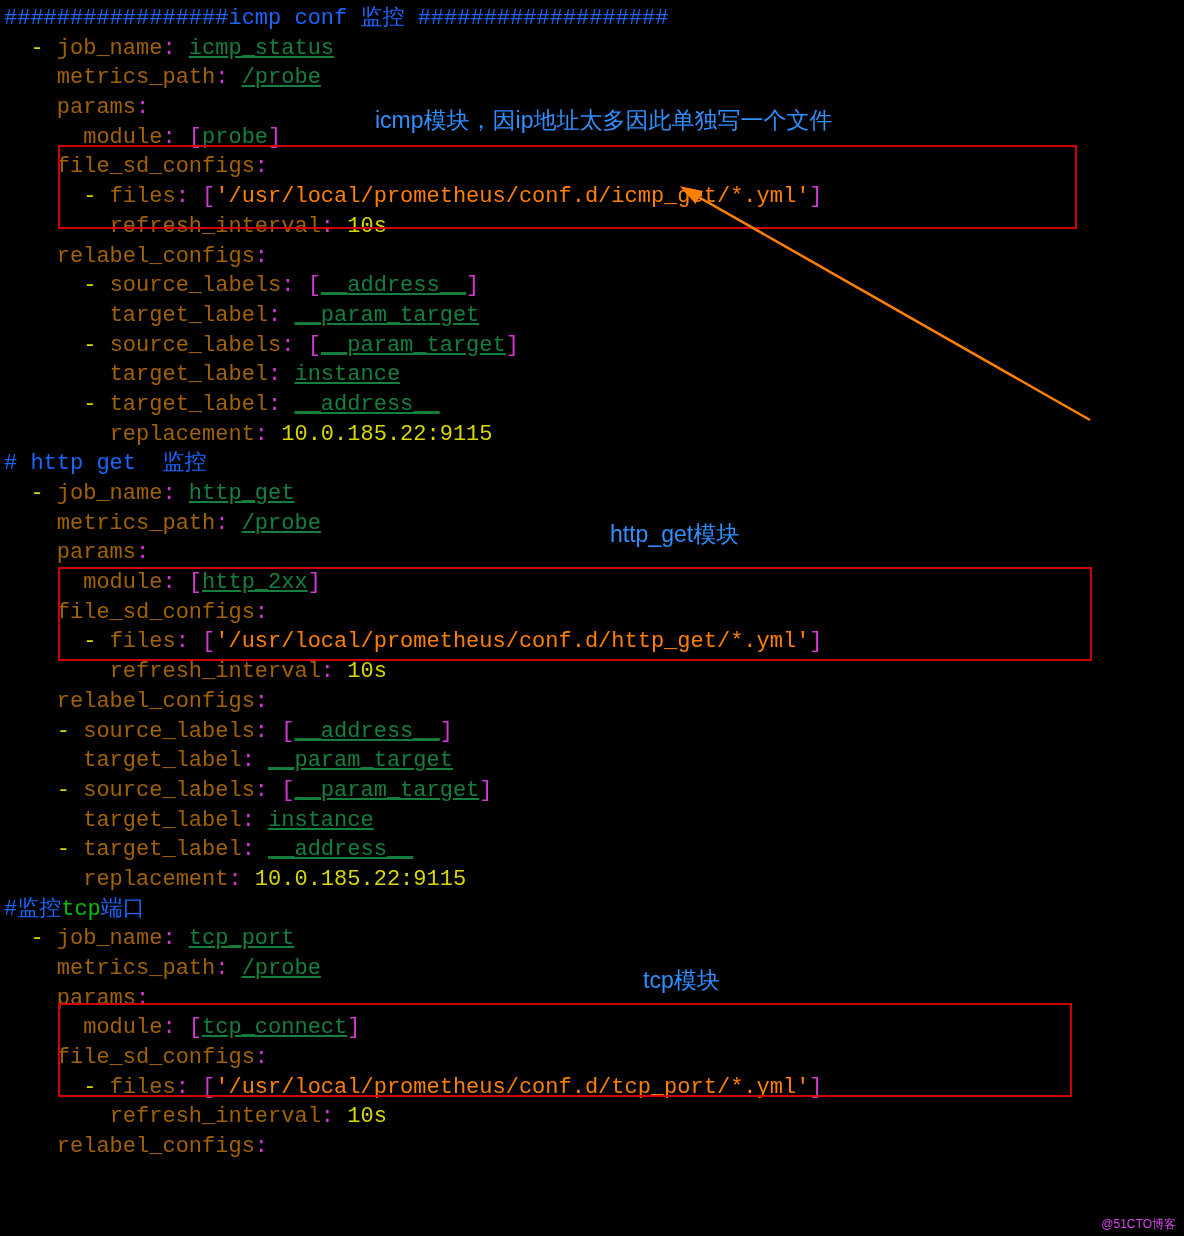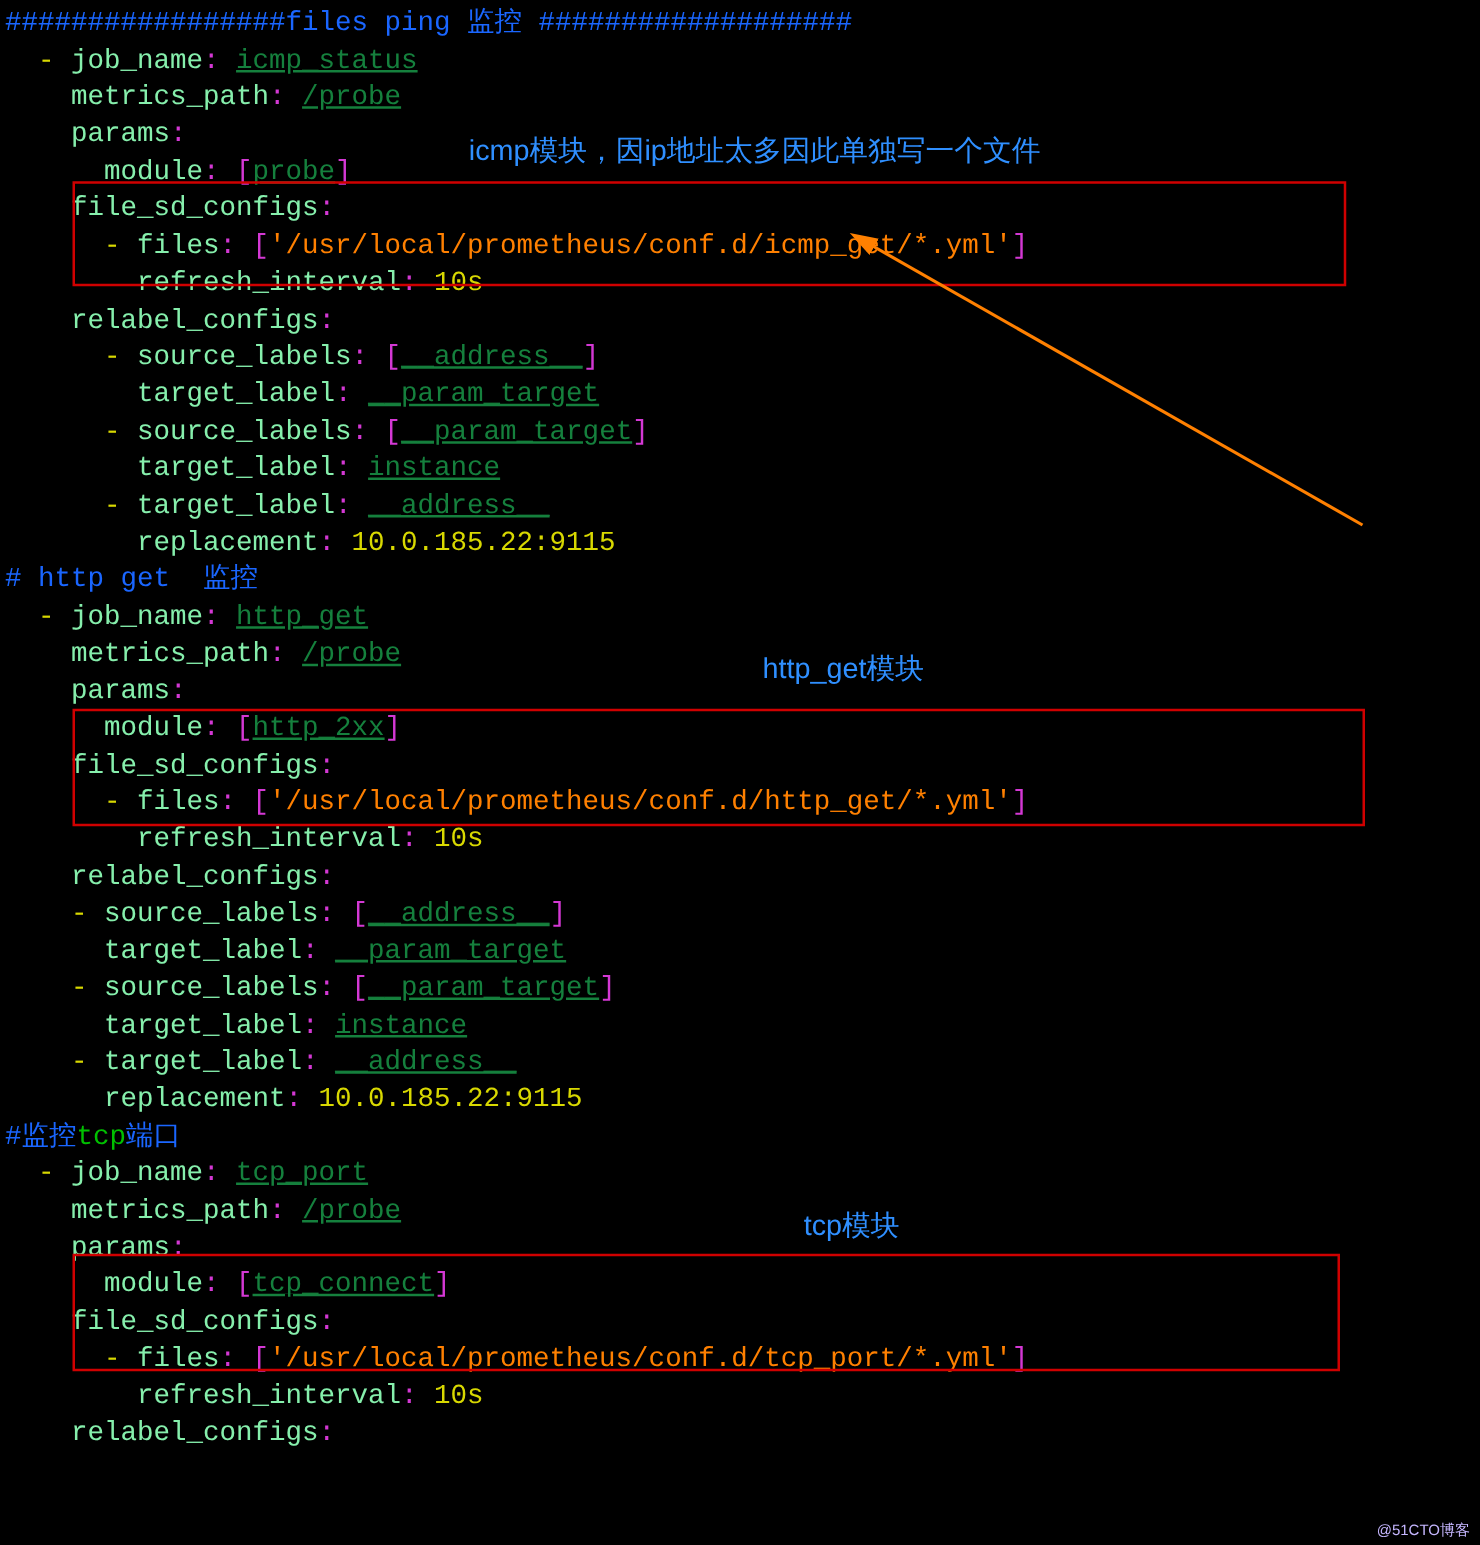--- a/index.html
+++ b/index.html
@@ -16,21 +16,21 @@
     position: relative;
   }
   pre {
     margin: 0;
     padding: 4px 0 0 4px;
     white-space: pre;
     font-family: inherit;
     letter-spacing: 0;
   }
   .blue { color: #1a66ff; }
-  .cyan { color: #86efac; }
+  .cyan { color: #a16207; }
   .magenta { color: #d438d4; }
   .yellow { color: #d8d800; }
   .orange { color: #ff8000; }
   .green { color: #00c000; text-align: center; }
   .white { color: #15803d; text-decoration: underline; }
   .anno { 
     color: #2f8fff; 
     font-family: "Helvetica Neue", "Microsoft YaHei", sans-serif;
     font-size: 23px;
     position: absolute;
@@ -38,34 +38,34 @@
   }
   .redbox {
     position: absolute;
     border: 2px solid #d00000;
     pointer-events: none;
   }
   .watermark {
     position: absolute;
     right: 8px;
     bottom: 4px;
-    color: #c4b5fd;
+    color: #d946ef;
     font-size: 12px;
     font-family: sans-serif;
   }
   svg.arrow {
     position: absolute;
     pointer-events: none;
     overflow: visible;
   }
 </style>
 </head>
 <body>
 
-<pre><span class="blue">#################files ping 监控 ###################</span>
+<pre><span class="blue">#################icmp conf 监控 ###################</span>
 <span class="yellow">  - </span><span class="cyan">job_name</span><span class="magenta">: </span><span class="white">icmp_status</span>
 <span>    </span><span class="cyan">metrics_path</span><span class="magenta">: </span><span class="white">/probe</span>
 <span>    </span><span class="cyan">params</span><span class="magenta">:</span>
 <span>      </span><span class="cyan">module</span><span class="magenta">: [</span><span class="white">probe</span><span class="magenta">]</span>
 <span>    </span><span class="cyan">file_sd_configs</span><span class="magenta">:</span>
 <span class="yellow">      - </span><span class="cyan">files</span><span class="magenta">: [</span><span class="orange">'/usr/local/prometheus/conf.d/icmp_get/*.yml'</span><span class="magenta">]</span>
 <span>        </span><span class="cyan">refresh_interval</span><span class="magenta">: </span><span class="yellow">10s</span>
 <span>    </span><span class="cyan">relabel_configs</span><span class="magenta">:</span>
 <span class="yellow">      - </span><span class="cyan">source_labels</span><span class="magenta">: [</span><span class="white">__address__</span><span class="magenta">]</span>
 <span>        </span><span class="cyan">target_label</span><span class="magenta">: </span><span class="white">__param_target</span>

